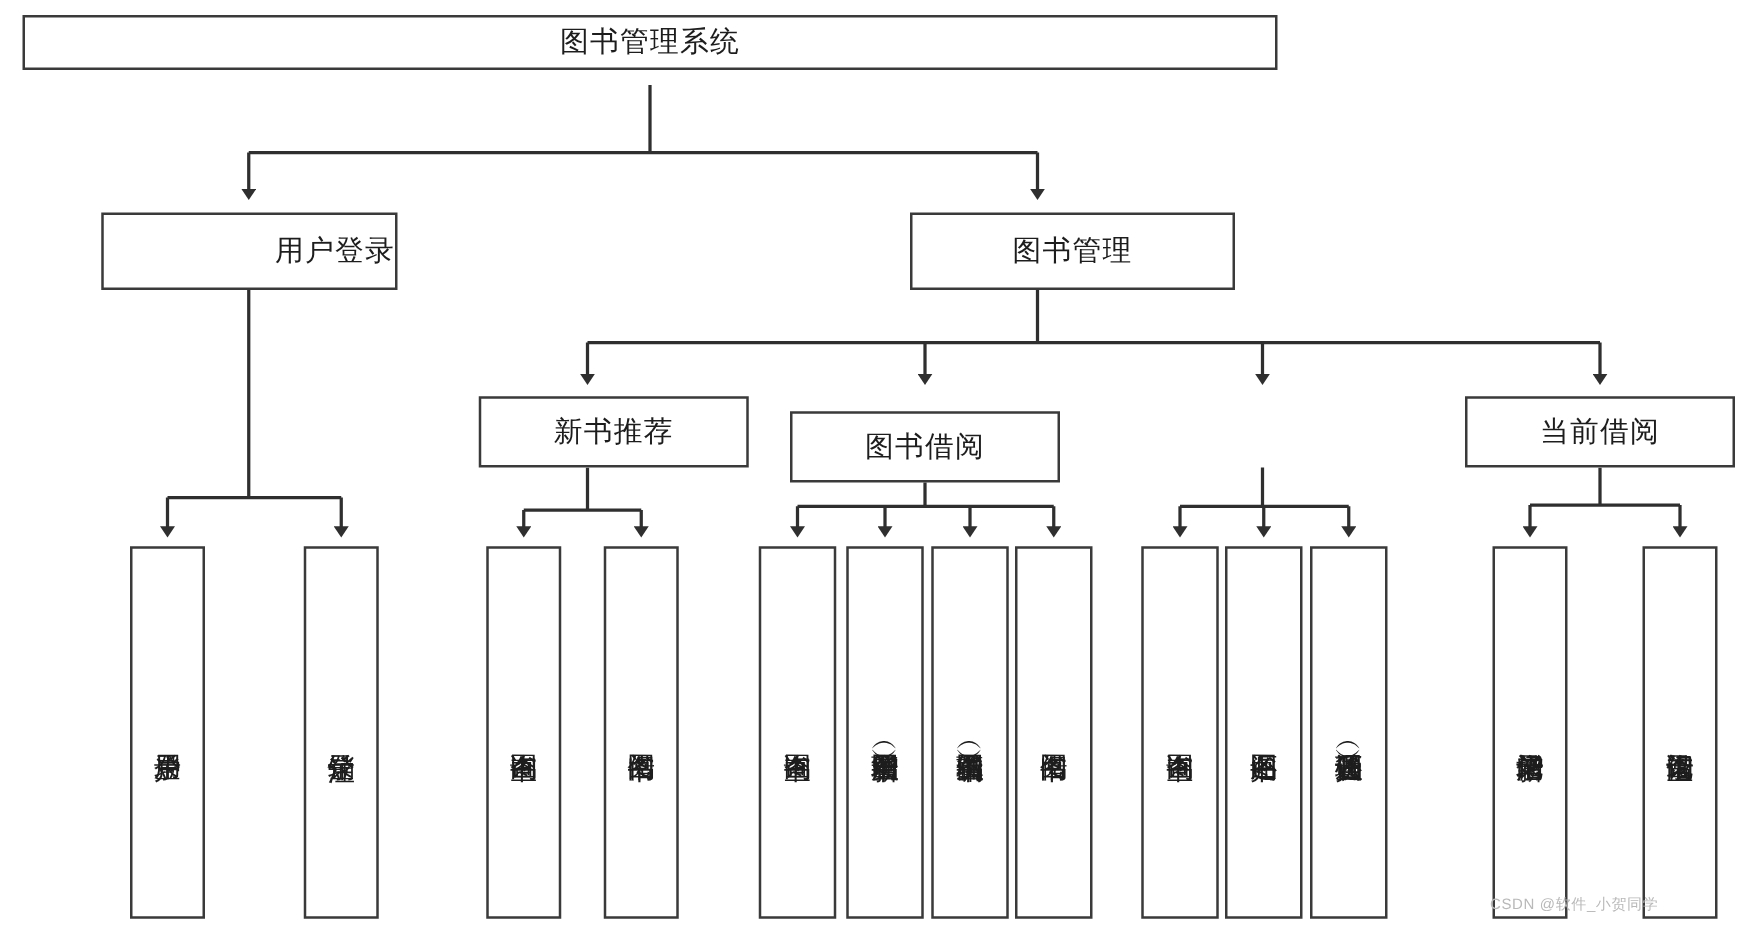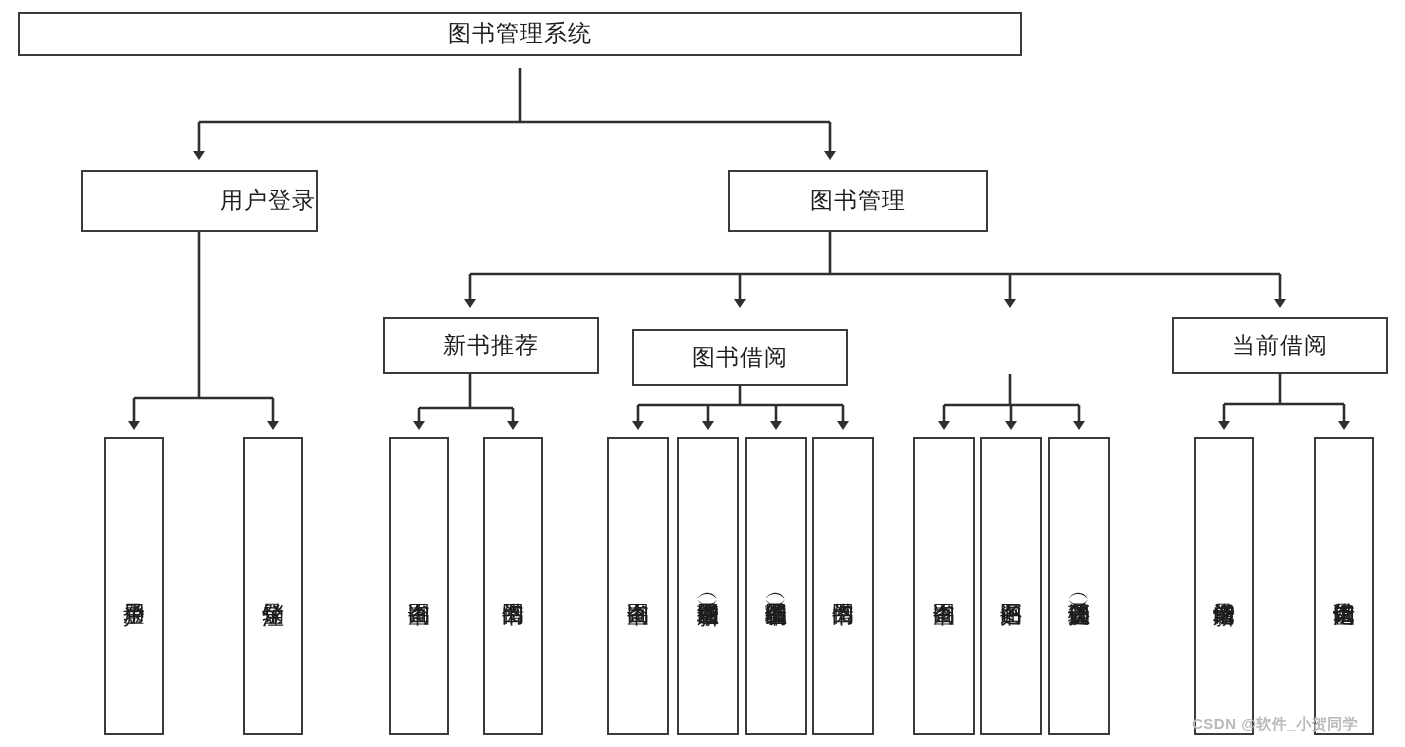--- a/index.html
+++ b/index.html
@@ -48,26 +48,25 @@
   }
   .node.vertical .vtext {
     writing-mode: vertical-rl;
     text-orientation: upright;
     white-space: nowrap;
     text-align: center;
     -webkit-writing-mode: vertical-rl;
   }
   .watermark {
     position: absolute;
-    font-size: 15px;
+    font-size: 12px;
     color: #b9b9b9;
     letter-spacing: 0.5px;
     white-space: nowrap;
     user-select: none;
-    font-weight: bold;
   }
 </style>
 </head>
 <body>
 
 <div id="canvas">
 
   <svg id="wires" viewBox="0 0 1405 747">
     <defs>
       <marker id="arrow" markerWidth="10" markerHeight="12" refX="1" refY="6" orient="auto" markerUnits="userSpaceOnUse">

